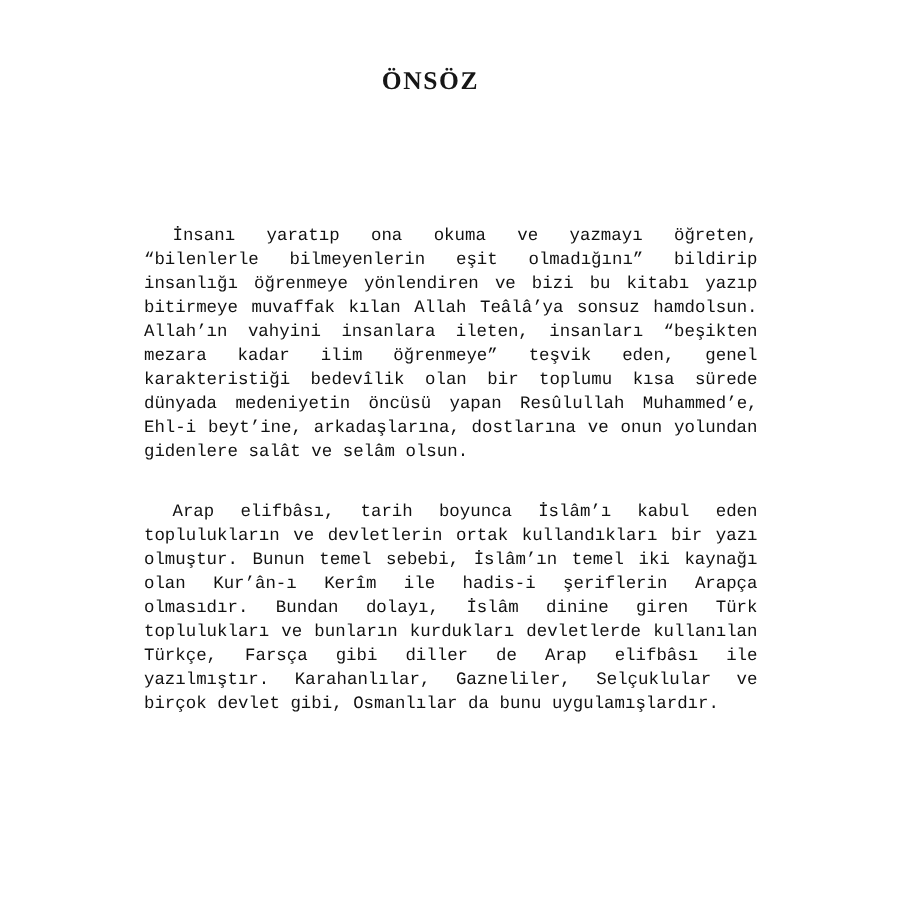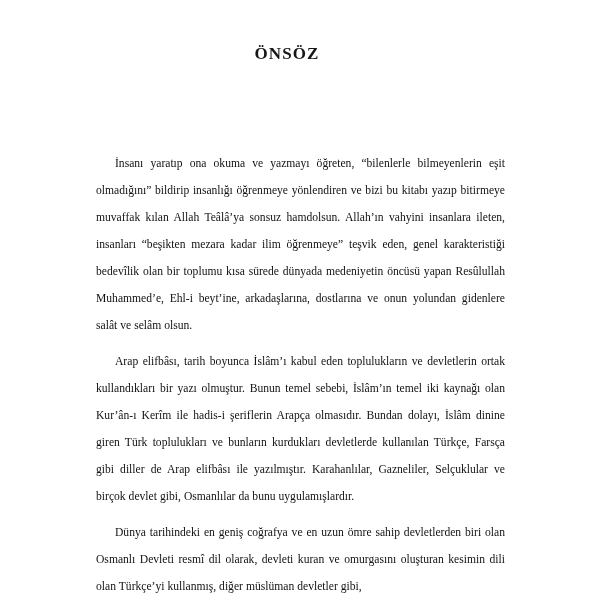--- a/index.html
+++ b/index.html
@@ -49,30 +49,30 @@
     top: 150px;
     width: 409px;
   }
 
   p.para {
     margin: 0;
     padding: 0;
     text-indent: 19px;
     text-align: justify;
     font-size: 11.6px;
-    line-height: 27px;
+    line-height: 16px;
     color: #111111;
-    font-family: Liberation Serif, serif;
+    font-family: Liberation Mono, monospace;
     word-spacing: 0.1px;
     -moz-hyphens: none;
     hyphens: none;
   }
 
   p.para + p.para {
-    margin-top: 9px;
+    margin-top: 24px;
   }
 
   
   p.para.clipped {
     overflow: hidden;
   }
 </style>
 </head>
 <body>
 
@@ -80,17 +80,16 @@
 
   <h1 class="page-title">ÖNSÖZ</h1>
 
   <div class="body-column">
 
     <p class="para">İnsanı yaratıp ona okuma ve yazmayı öğreten, “bilenlerle bilmeyenlerin eşit olmadığını” bildirip insanlığı öğrenmeye yönlendiren ve bizi bu kitabı yazıp bitirmeye muvaffak kılan Allah Teâlâ’ya sonsuz hamdolsun. Allah’ın vahyini insanlara ileten, insanları “beşikten mezara kadar ilim öğrenmeye” teşvik eden, genel karakteristiği bedevîlik olan bir toplumu kısa sürede dünyada medeniyetin öncüsü yapan Resûlullah Muhammed’e, Ehl-i beyt’ine, arkadaşlarına, dostlarına ve onun yolundan gidenlere salât ve selâm olsun.</p>
 
     <p class="para">Arap elifbâsı, tarih boyunca İslâm’ı kabul eden toplulukların ve devletlerin ortak kullandıkları bir yazı olmuştur. Bunun temel sebebi, İslâm’ın temel iki kaynağı olan Kur’ân-ı Kerîm ile hadis-i şeriflerin Arapça olmasıdır. Bundan dolayı, İslâm dinine giren Türk toplulukları ve bunların kurdukları devletlerde kullanılan Türkçe, Farsça gibi diller de Arap elifbâsı ile yazılmıştır. Karahanlılar, Gazneliler, Selçuklular ve birçok devlet gibi, Osmanlılar da bunu uygulamışlardır.</p>
 
 
-    <p class="para clipped">Dünya tarihindeki en geniş coğrafya ve en uzun ömre sahip devletlerden biri olan Osmanlı Devleti resmî dil olarak, devleti kuran ve omurgasını oluşturan kesimin dili olan Türkçe’yi kullanmış, diğer müslüman devletler gibi,</p>
 
   </div>
 
 </div>
 
 </body></html>

